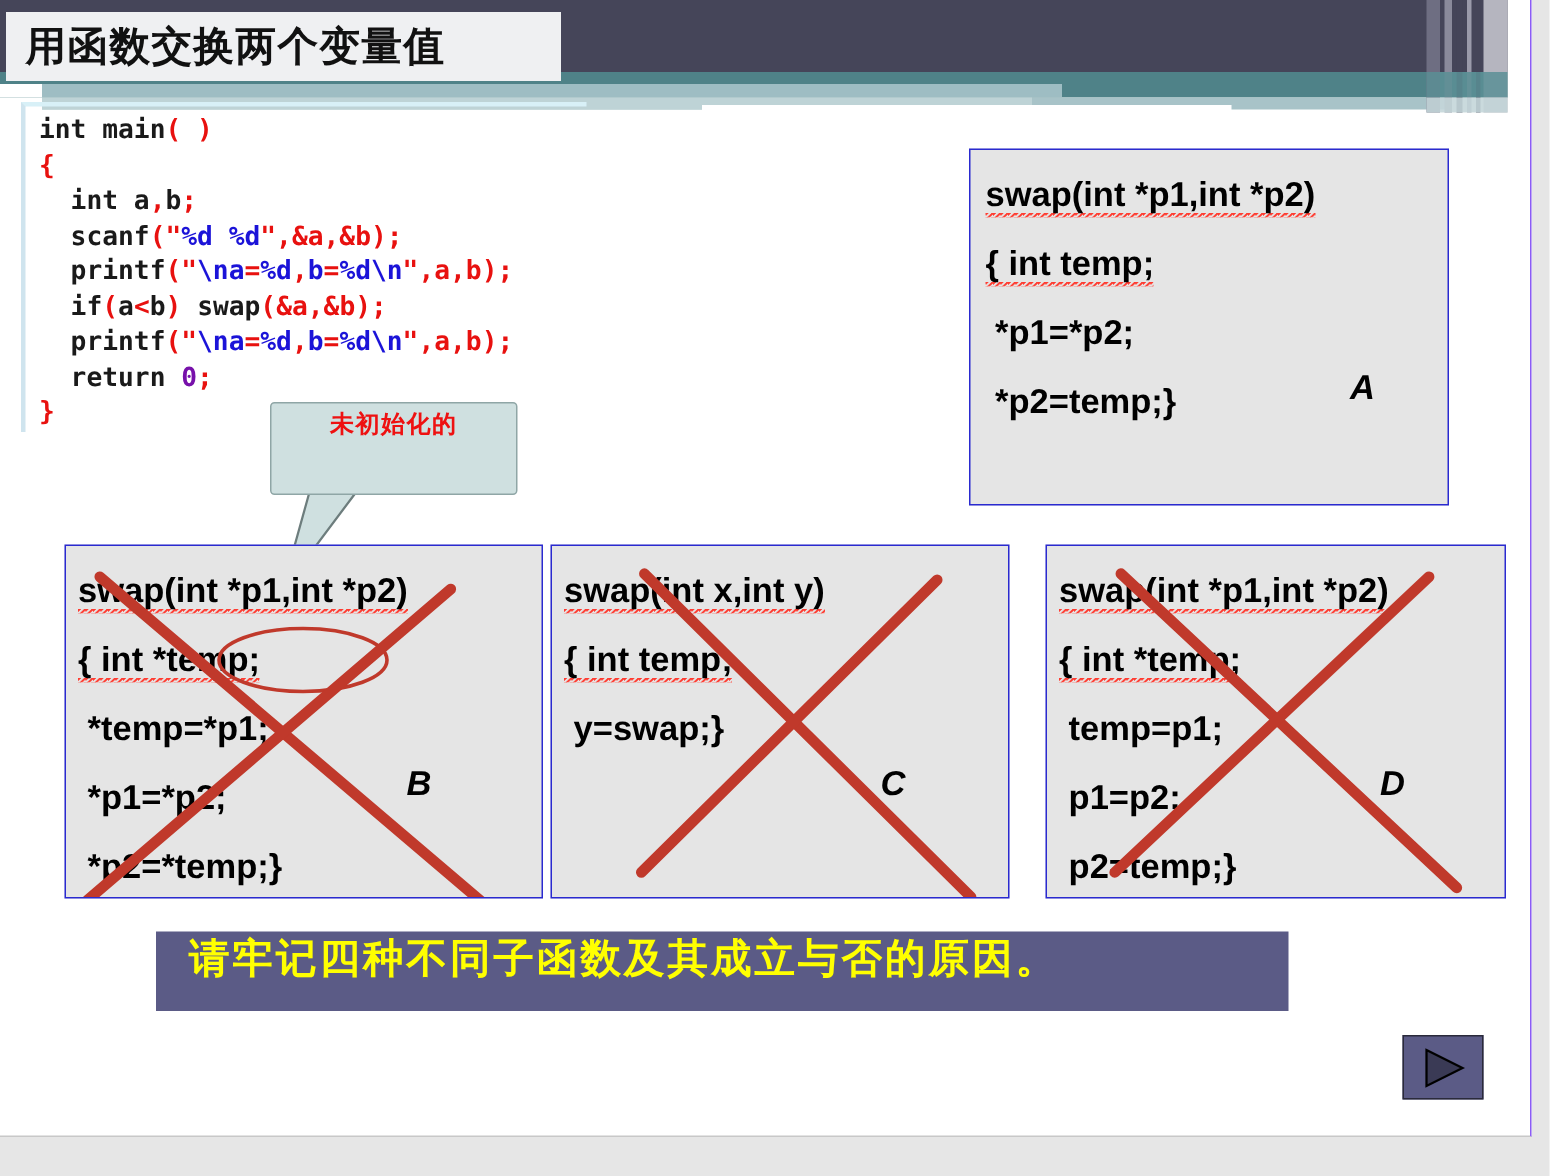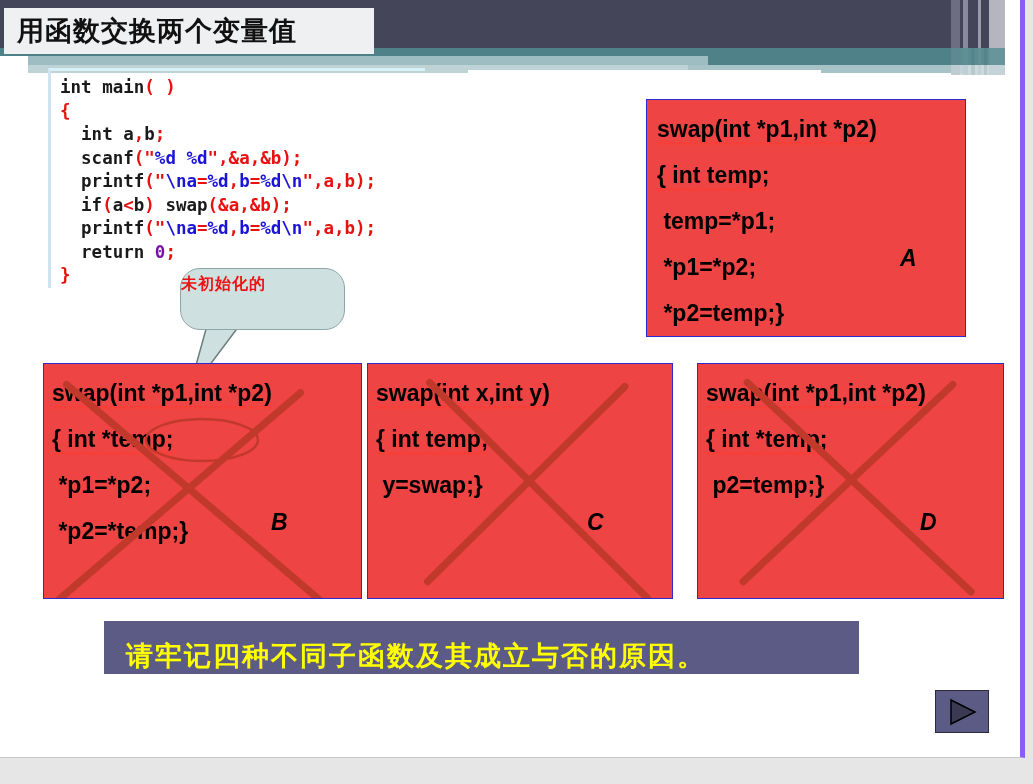--- a/index.html
+++ b/index.html
@@ -7,21 +7,21 @@
     width:1033px;height:784px;
     background:#e6e6e6;
     font-family:"Liberation Sans", sans-serif;
     overflow:hidden;
   }
   #slide{
     position:relative;
     width:1020px;height:757px;
     background:#ffffff;
     overflow:hidden;
-    border-right:5px solid #8b5cf6;
+    border-right:1px solid #8b5cf6;
     border-bottom:1px solid #c8c8c8;
   }
 
   
   .band{position:absolute;}
   .band-dark   {left:0;   top:0;   width:1005px; height:48px; background:#454559;}
   .band-teal   {left:0;   top:48px;width:1005px; height:17px; background:#4f8288;}
   .band-lblue1 {left:28px;top:65px;width:940px;  height:8px;  background:#a8c3c8;}
   .band-lblue2 {left:28px;top:56px;width:680px;  height:9px;  background:#9ebdc3;}
   .band-pale   {left:28px;top:65px;width:660px;  height:8px;  background:#bed3d6;}
@@ -52,42 +52,42 @@
   }
 
   
   #code-block{
     position:absolute;left:14px;top:68px;width:365px;
     border-left:3px solid #cfe4ee;
     border-top:3px solid #d8f0f7;
     padding:5px 0 0 9px;
     font-family:"DejaVu Sans Mono", monospace;
     font-size:17.5px;font-weight:bold;line-height:23.5px;
-    color:#1a1a1a;white-space:pre;margin-left:34px;
+    color:#1a1a1a;white-space:pre;
   }
   .pun{color:#e8110f;}
   .blu{color:#1b13d8;}
   .pur{color:#7711aa;}
 
   
   #callout{
     position:absolute;left:180px;top:268px;width:163px;height:60px;
-    background:#cfe0e0;border:1px solid #8fa6a6;border-radius:20px;
-    text-align:left;
+    background:#cfe0e0;border:1px solid #8fa6a6;border-radius:3px;
+    text-align:center;
   }
   #callout .cl-line{
     font-family:"Liberation Serif", serif;
     font-weight:bold;font-size:16px;color:#ee1111;
     line-height:29px;letter-spacing:1px;
   }
   #callout-tail{position:absolute;left:178px;top:320px;width:110px;height:80px;}
 
   
   .abox{
-    position:absolute;border:1px solid #2a2ad0;background:#ef4444;
+    position:absolute;border:1px solid #2a2ad0;background:#e5e5e5;
     font-family:"Liberation Sans", sans-serif;
     font-weight:bold;color:#000000;
     overflow:visible;
   }
   .abox .ln{position:relative;font-size:23px;line-height:46px;white-space:pre;}
   .abox .sig{text-decoration:none;}
   .abox .tag{
     position:absolute;font-style:italic;font-weight:bold;font-size:23px;color:#000;
   }
   
@@ -101,21 +101,21 @@
   #box-b{left:43px; top:363px;width:309px;height:228px;padding:6px 0 0 8px;}
   #box-c{left:367px;top:363px;width:296px;height:228px;padding:6px 0 0 8px;}
   #box-d{left:697px;top:363px;width:297px;height:228px;padding:6px 0 0 8px;}
 
   .xmark{position:absolute;left:0;top:0;width:100%;height:100%;pointer-events:none;}
   .ellipse-mark{position:absolute;pointer-events:none;}
 
   
   #banner{
     position:absolute;left:104px;top:621px;width:755px;height:53px;
-    background:#5b5b86;display:flex;align-items:flex-end;
+    background:#5b5b86;display:flex;align-items:flex-start;
   }
   #banner-text{
     font-family:"Liberation Serif", serif;
     font-weight:bold;font-size:27px;color:#ffff00;
     padding-left:22px;letter-spacing:2px;
   }
 
   
   #next-btn{
     position:absolute;left:935px;top:690px;width:52px;height:41px;
@@ -162,29 +162,29 @@
   <svg id="callout-tail" viewBox="0 0 110 80">
     <polygon points="30,2 64,2 10,74" fill="#cfe0e0" stroke="#6d7d7d" stroke-width="1.5"></polygon>
   </svg>
   <div id="callout">
     <div class="cl-line">未初始化的</div>
   </div>
 
   <div class="abox" id="box-a">
     <div class="ln sig"><span class="sq">swap(int *p1,int *p2)</span></div>
     <div class="ln"><span class="sq">{ int temp;</span></div>
-    <div class="ln"> temp=*p1;</div>
     <div class="ln"> *p1=*p2;</div>
     <div class="ln"> *p2=temp;}</div>
     <span class="tag" style="left:253px;top:145px;">A</span>
   </div>
 
   <div class="abox" id="box-b">
     <div class="ln sig"><span class="sq">swap(int *p1,int *p2)</span></div>
     <div class="ln"><span class="sq">{ int *temp;</span></div>
+    <div class="ln"> *temp=*p1;</div>
     <div class="ln"> *p1=*p2;</div>
     <div class="ln"> *p2=*temp;}</div>
     <span class="tag" style="left:227px;top:145px;">B</span>
     <svg class="ellipse-mark" style="left:98px;top:52px;width:120px;height:48px;" viewBox="0 0 120 48">
       <ellipse cx="60" cy="24" rx="56" ry="21" fill="none" stroke="#c0392b" stroke-width="2.4"></ellipse>
     </svg>
     <svg class="xmark" viewBox="0 0 309 228" preserveAspectRatio="none">
       <line x1="22" y1="20" x2="290" y2="248" stroke="#c0392b" stroke-width="7" stroke-linecap="round"></line>
       <line x1="250" y1="28" x2="14" y2="230" stroke="#c0392b" stroke-width="7" stroke-linecap="round"></line>
     </svg>
@@ -197,20 +197,22 @@
     <span class="tag" style="left:219px;top:145px;">C</span>
     <svg class="xmark" viewBox="0 0 296 228" preserveAspectRatio="none">
       <line x1="60" y1="18" x2="272" y2="228" stroke="#c0392b" stroke-width="7" stroke-linecap="round"></line>
       <line x1="250" y1="22" x2="58" y2="212" stroke="#c0392b" stroke-width="7" stroke-linecap="round"></line>
     </svg>
   </div>
 
   <div class="abox" id="box-d">
     <div class="ln sig"><span class="sq">swap(int *p1,int *p2)</span></div>
     <div class="ln"><span class="sq">{ int *temp;</span></div>
+    <div class="ln"> temp=p1;</div>
+    <div class="ln"> p1=p2;</div>
     <div class="ln"> p2=temp;}</div>
     <span class="tag" style="left:222px;top:145px;">D</span>
     <svg class="xmark" viewBox="0 0 297 228" preserveAspectRatio="none">
       <line x1="48" y1="18" x2="266" y2="222" stroke="#c0392b" stroke-width="7" stroke-linecap="round"></line>
       <line x1="248" y1="20" x2="44" y2="212" stroke="#c0392b" stroke-width="7" stroke-linecap="round"></line>
     </svg>
   </div>
 
   <div id="banner">
     <span id="banner-text">请牢记四种不同子函数及其成立与否的原因。</span>

